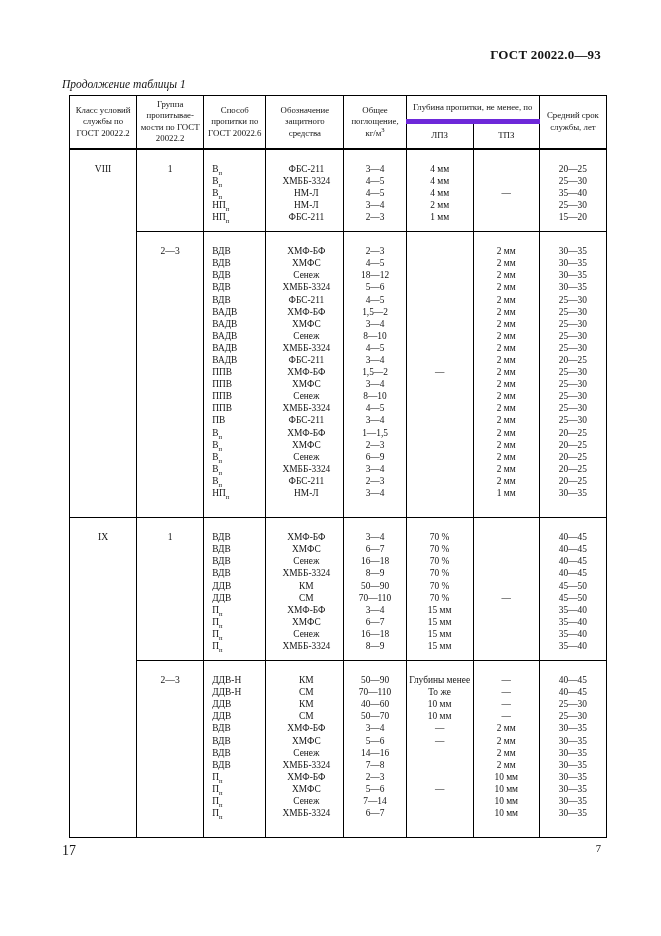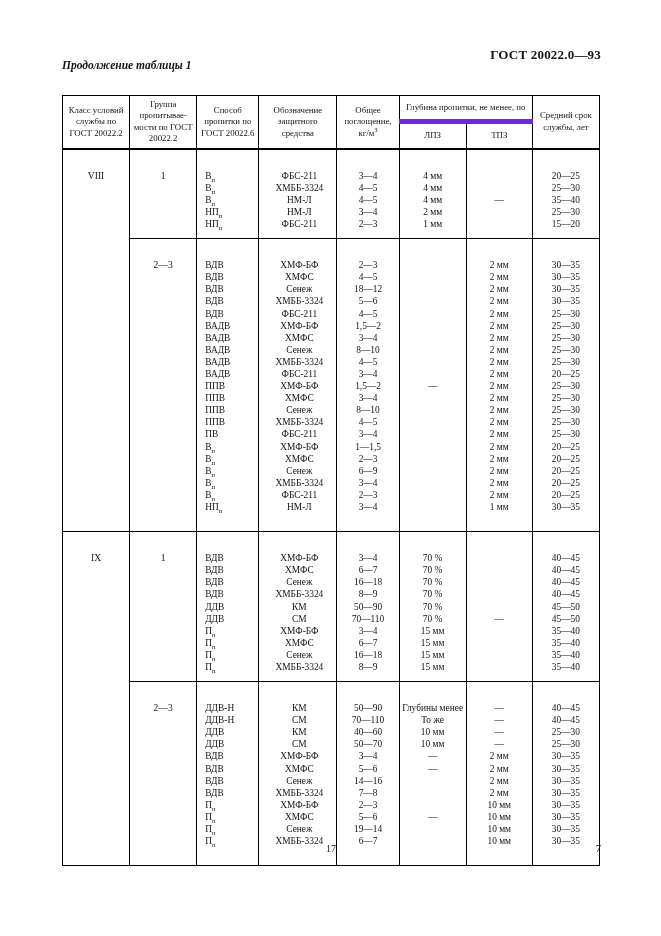--- a/index.html
+++ b/index.html
@@ -1,39 +1,39 @@
 <!DOCTYPE html>
 <html><head>
 <meta charset="utf-8">
 <style>
   html,body{margin:0;padding:0;background:#fff;}
   body{width:661px;height:936px;overflow:hidden;
        font-family:"Liberation Serif", "DejaVu Serif", serif;color:#141414;}
   .page{position:relative;width:661px;height:936px;background:#fff;}
   .doc-ref{position:absolute;top:47px;right:60px;font-weight:bold;font-size:13px;letter-spacing:.2px;}
-  .caption{position:absolute;top:59px;left:62px;font-style:italic;font-size:11.5px;font-weight:bold;}
-  table.gost{position:absolute;top:95px;left:62px;width:538px;table-layout:fixed;
+  .caption{position:absolute;top:78px;left:62px;font-style:italic;font-size:11.5px;}
+  table.gost{position:absolute;top:95px;left:69px;width:538px;table-layout:fixed;
        border-collapse:collapse;border:1.4px solid #000;border-bottom:1.6px solid #000;}
   col.c1{width:67px}col.c2{width:67px}col.c3{width:62px}col.c4{width:78px}
   col.c5{width:62px}col.c6{width:67px}col.c7{width:66px}col.c8{width:67px}
   th,td{border-left:1px solid #000;border-right:1px solid #000;}
   th{font-weight:normal;font-size:8.8px;line-height:1.3;padding:3px 2px;
      text-align:center;vertical-align:middle;border-top:1px solid #000;border-bottom:5px solid #6d28d9;}
   th.hb{border-bottom:2.6px solid #000;}
   td{font-size:9.4px;line-height:12.1px;vertical-align:top;padding:0 2px;text-align:center;}
   td.c-method{text-align:left;padding-left:8px;}
   td.c-agent{text-align:center;padding-left:5px;}
   td.c-class,td.c-group{font-size:9.6px;}
-  td.gfirst{padding-top:20px;}
+  td.gfirst{padding-top:13px;}
   td.glast{padding-bottom:8px;}
   td.block-end{padding-bottom:18px;}
   td.sep{border-top:1px solid #000;}
   sub{font-size:6.6px;line-height:0;}
   sup{font-size:6.6px;line-height:0;}
-  .footer-num{position:absolute;top:843px;left:62px;width:538px;text-align:center;font-size:10px;}
+  .footer-num{position:absolute;top:843px;left:62px;width:538px;font-size:14px;}
   .sheet-num{position:absolute;top:843px;right:60px;font-size:10.5px;}
 </style>
 </head>
 <body>
 
 <div class="page">
 
   <div class="doc-ref">ГОСТ 20022.0—93</div>
   <div class="caption">Продолжение таблицы 1</div>
 
@@ -434,21 +434,21 @@
           <td class="c-method">П<sub>п</sub></td>
           <td class="c-agent">ХМФС</td>
           <td class="c-abs">5—6</td>
           <td class="c-lpz">—</td>
           <td class="c-tpz">10 мм</td>
           <td class="c-life">30—35</td>
         </tr>
         <tr>
           <td class="c-method">П<sub>п</sub></td>
           <td class="c-agent">Сенеж</td>
-          <td class="c-abs">19—14</td>
+          <td class="c-abs">7—14</td>
           <td class="c-lpz"></td>
           <td class="c-tpz">10 мм</td>
           <td class="c-life">30—35</td>
         </tr>
         <tr>
           <td class="c-method glast block-end">П<sub>п</sub></td>
           <td class="c-agent glast block-end">ХМББ-3324</td>
           <td class="c-abs glast block-end">6—7</td>
           <td class="c-lpz glast block-end"></td>
           <td class="c-tpz glast block-end">10 мм</td>

